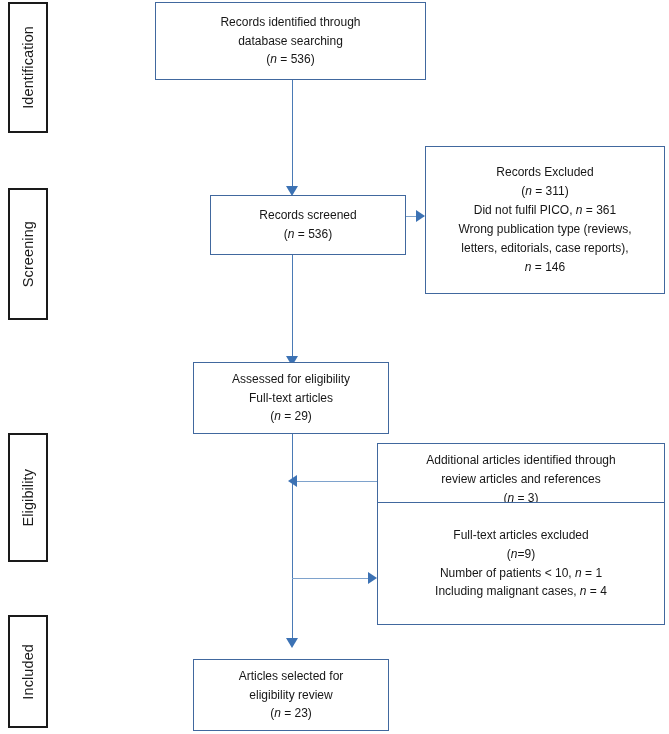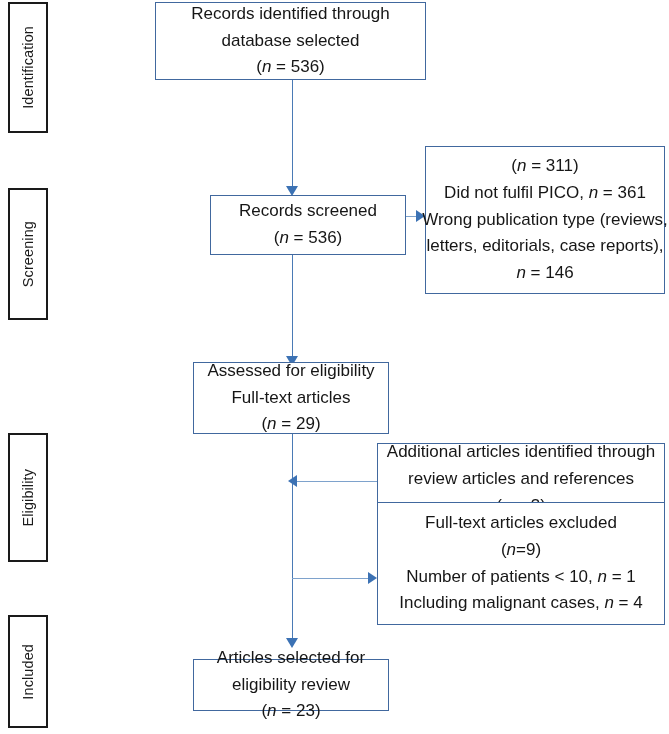--- a/index.html
+++ b/index.html
@@ -48,21 +48,21 @@
     background: #ffffff;
     box-sizing: border-box;
     display: flex;
     flex-direction: column;
     align-items: center;
     justify-content: center;
     text-align: center;
     padding: 2px 6px;
   }
   .flow-box .line {
-    font-size: 17px;
+    font-size: 12px;
     line-height: 1.58;
     white-space: nowrap;
     color: #161616;
   }
   .flow-box .line em {
     font-style: italic;
   }
 
   
   .vline {
@@ -130,30 +130,31 @@
   <div class="arrow arrow-down" style="left:286px; top:638px;"></div>
 
   <div class="hline" style="left:296px; top:480.5px; width:81px;"></div>
   <div class="arrow arrow-left" style="left:288px; top:475px;"></div>
 
   <div class="hline" style="left:292px; top:577.5px; width:78px;"></div>
   <div class="arrow arrow-right" style="left:368px; top:572px;"></div>
 
   <div class="flow-box" style="left:155px; top:2px; width:271px; height:78px;">
     <div class="line">Records identified through</div>
-    <div class="line">database selected</div>
+    <div class="line">database searching</div>
     <div class="line">(<em>n</em> = <span>536</span>)</div>
   </div>
 
   <div class="flow-box" style="left:210px; top:195px; width:196px; height:60px;">
     <div class="line">Records screened</div>
     <div class="line">(<em>n</em> = <span>536</span>)</div>
   </div>
 
   <div class="flow-box" style="left:425px; top:146px; width:240px; height:148px;">
+    <div class="line">Records Excluded</div>
     <div class="line">(<em>n</em> = <span>311</span>)</div>
     <div class="line">Did not fulfil PICO, <em>n</em> = 361</div>
     <div class="line">Wrong publication type (reviews,</div>
     <div class="line">letters, editorials, case reports),</div>
     <div class="line"><em>n</em> = 146</div>
   </div>
 
   <div class="flow-box" style="left:193px; top:362px; width:196px; height:72px;">
     <div class="line">Assessed for eligibility</div>
     <div class="line">Full-text articles</div>
@@ -166,19 +167,19 @@
     <div class="line">(<em>n</em> = <span>3</span>)</div>
   </div>
 
   <div class="flow-box" style="left:377px; top:502px; width:288px; height:123px;">
     <div class="line">Full-text articles excluded</div>
     <div class="line">(<em>n</em>=<span>9</span>)</div>
     <div class="line">Number of patients &lt; 10, <em>n</em> = 1</div>
     <div class="line">Including malignant cases, <em>n</em> = 4</div>
   </div>
 
-  <div class="flow-box" style="left:193px; top:659px; width:196px; height:52px;">
+  <div class="flow-box" style="left:193px; top:659px; width:196px; height:72px;">
     <div class="line">Articles selected for</div>
     <div class="line">eligibility review</div>
     <div class="line">(<em>n</em> = <span>23</span>)</div>
   </div>
 
 </div>
 
 </body></html>

